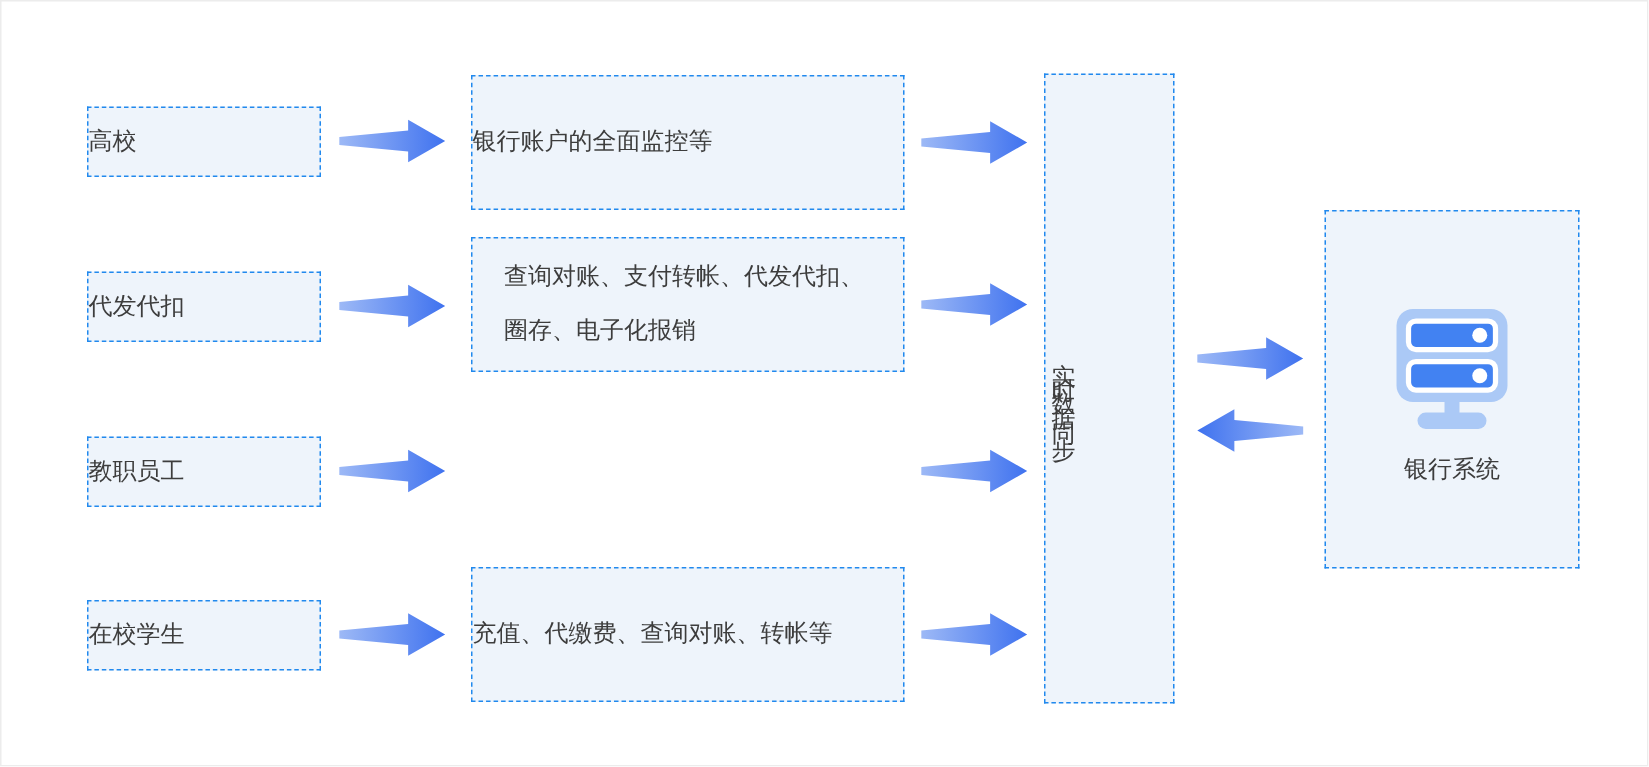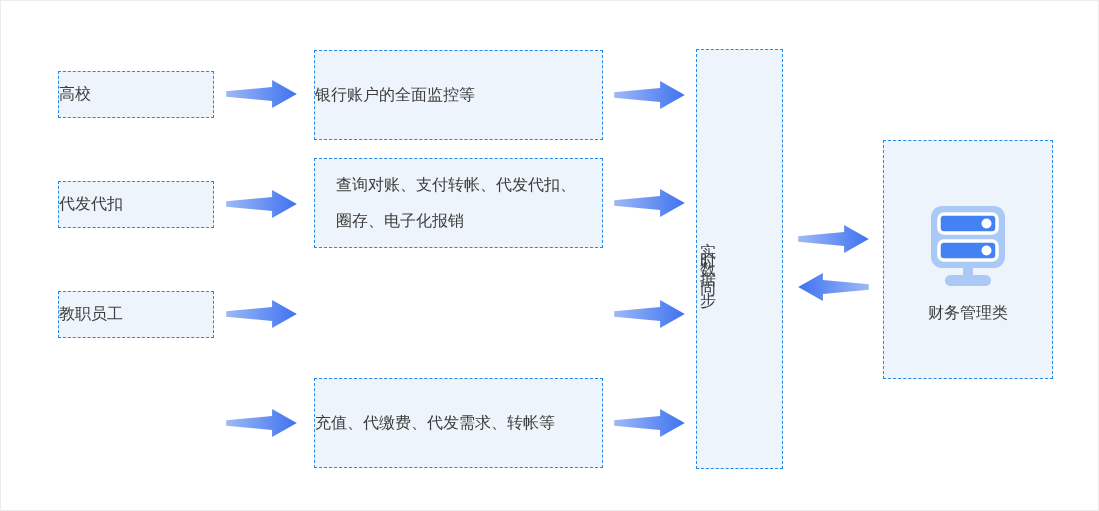--- a/index.html
+++ b/index.html
@@ -82,20 +82,23 @@
 
   <div class="node left-node" style="top:70px">
       <span>高校</span>
     </div>
   <div class="node left-node" style="top:180px">
       <span>代发代扣</span>
     </div>
   <div class="node left-node" style="top:290px">
       <span>教职员工</span>
     </div>
+  <div class="node left-node" style="top:399px">
+      <span>在校学生</span>
+    </div>
 
   <svg class="arrow" style="left:224px;top:78px" width="73" height="30" viewBox="0 0 80 34">
       <polygon points="0,14 52,9 52,1 80,17 52,33 52,25 0,20" fill="url(#ag)"></polygon>
     </svg>
   <svg class="arrow" style="left:224px;top:188px" width="73" height="30" viewBox="0 0 80 34">
       <polygon points="0,14 52,9 52,1 80,17 52,33 52,25 0,20" fill="url(#ag)"></polygon>
     </svg>
   <svg class="arrow" style="left:224px;top:298px" width="73" height="30" viewBox="0 0 80 34">
       <polygon points="0,14 52,9 52,1 80,17 52,33 52,25 0,20" fill="url(#ag)"></polygon>
     </svg>
@@ -104,21 +107,21 @@
     </svg>
 
   <div class="node mid-node" style="top:49px">
     <span class="mid-line">银行账户的全面监控等</span>
   </div>
   <div class="node mid-node multiline" style="top:157px">
     <span class="mid-line">查询对账、支付转帐、代发代扣、</span>
     <span class="mid-line">圈存、电子化报销</span>
   </div>
   <div class="node mid-node" style="top:377px">
-    <span class="mid-line">充值、代缴费、代发需求、转帐等</span>
+    <span class="mid-line">充值、代缴费、查询对账、转帐等</span>
   </div>
 
   <svg class="arrow" style="left:612px;top:79px" width="73" height="30" viewBox="0 0 80 34">
       <polygon points="0,14 52,9 52,1 80,17 52,33 52,25 0,20" fill="url(#ag)"></polygon>
     </svg>
   <svg class="arrow" style="left:612px;top:187px" width="73" height="30" viewBox="0 0 80 34">
       <polygon points="0,14 52,9 52,1 80,17 52,33 52,25 0,20" fill="url(#ag)"></polygon>
     </svg>
   <svg class="arrow" style="left:612px;top:298px" width="73" height="30" viewBox="0 0 80 34">
       <polygon points="0,14 52,9 52,1 80,17 52,33 52,25 0,20" fill="url(#ag)"></polygon>
@@ -141,16 +144,16 @@
   <div class="node bank-node">
     <svg width="90" height="84" viewBox="0 0 90 84">
       <rect x="8" y="3" width="74" height="62" rx="11" style="fill:var(--icon-light,#abc9f6)"></rect>
       <rect x="16" y="11" width="58" height="19" rx="5" style="fill:var(--icon-dark,#4282f2)" stroke="#fff" stroke-width="3.5"></rect>
       <rect x="16" y="38" width="58" height="19" rx="5" style="fill:var(--icon-dark,#4282f2)" stroke="#fff" stroke-width="3.5"></rect>
       <circle cx="63.5" cy="20.5" r="5" fill="#fff"></circle>
       <circle cx="63.5" cy="47.5" r="5" fill="#fff"></circle>
       <rect x="40" y="65" width="10" height="11" style="fill:var(--icon-light,#abc9f6)"></rect>
       <rect x="22" y="72" width="46" height="11" rx="5.5" style="fill:var(--icon-light,#abc9f6)"></rect>
     </svg>
-    <span class="bank-label">财务管理类</span>
+    <span class="bank-label">银行系统</span>
   </div>
 
 </div>
 
 </body></html>

